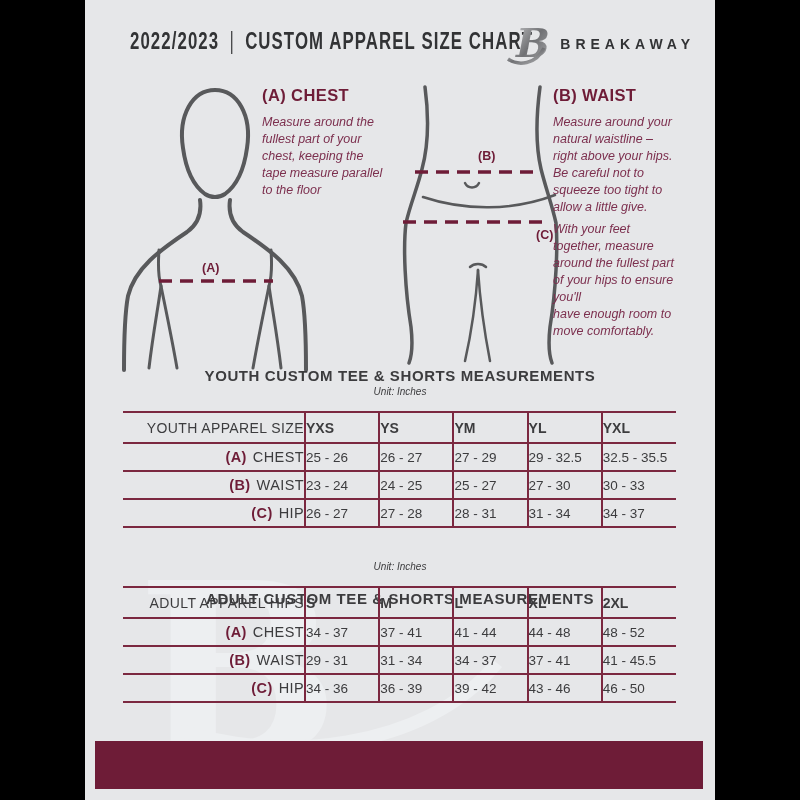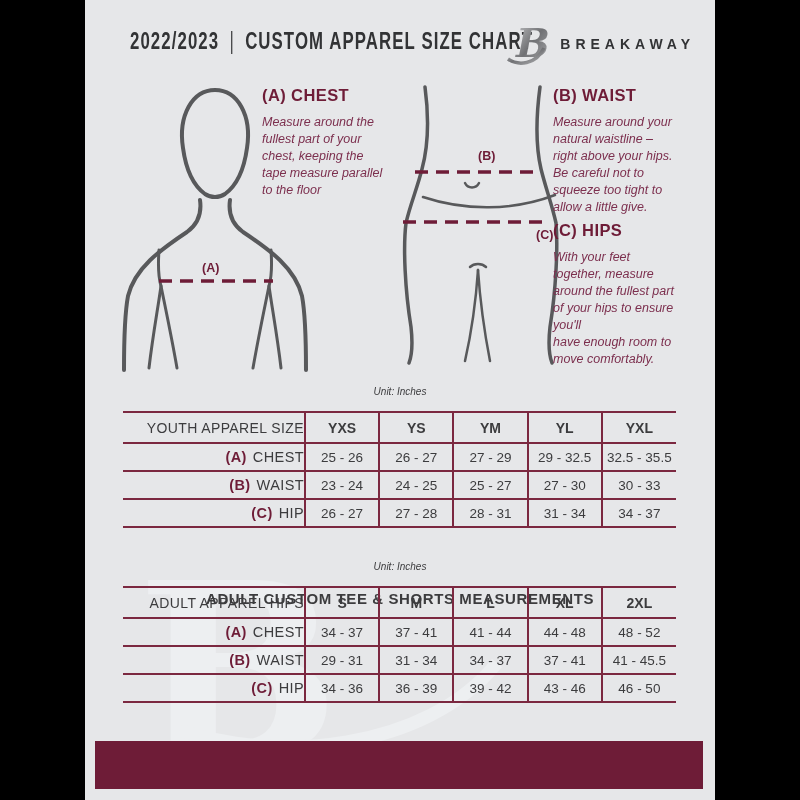--- a/index.html
+++ b/index.html
@@ -46,21 +46,21 @@
     font-size:15px;font-weight:bold;letter-spacing:0.6px;color:var(--table-ink);}
   .tbl-unit{position:absolute;left:0;width:100%;text-align:center;
     font-size:10px;font-style:italic;color:var(--table-ink);}
   .t-youth-title{top:367px;} .t-youth-unit{top:386px;}
   .t-adult-title{top:542px;margin-top:48px;} .t-adult-unit{top:561px;}
   .size-table{position:absolute;left:38px;width:553px;table-layout:fixed;
     border-collapse:collapse;border-top:2.5px solid var(--line);border-bottom:2.5px solid var(--line);
     z-index:1;}
   .t-youth{top:411px;} .t-adult{top:586px;}
   .col-label{width:182px;}
-  .size-table th,.size-table td{border-bottom:2px solid var(--line);text-align:center;
+  .size-table th,.size-table td{border-bottom:2px solid var(--line);text-align:left;
     color:var(--table-ink);font-size:13.5px;background:transparent;}
   .size-table tbody tr:last-child td{border-bottom:none;}
   .size-table th+th,.size-table td+td{border-left:2px solid var(--line);}
   .size-table th{height:31px;font-size:14px;font-weight:bold;}
   .size-table td{height:28px;}
   .size-table .lbl{text-align:right;padding-left:18px;font-weight:normal;letter-spacing:0.4px;font-size:14px;}
   .size-table td.lbl{font-size:14.5px;}
   .key{color:var(--maroon);font-weight:bold;margin-right:6px;}
 
   
@@ -148,30 +148,30 @@
       <div class="guide-block gb-waist">
         <div class="guide-heading">(B) WAIST</div>
         <div class="guide-body">Measure around your
 natural waistline –
 right above your hips.
 Be careful not to
 squeeze too tight to
 allow a little give.</div>
       </div>
       <div class="guide-block gb-hips">
-        <div class="guide-heading">(C) HIPS</div>
         <div class="guide-body">With your feet
 together, measure
 around the fullest part
 of your hips to ensure
 you'll
 have enough room to
 move comfortably.</div>
       </div>
 
+      <div class="tbl-title t-youth-title">YOUTH CUSTOM TEE &amp; SHORTS MEASUREMENTS</div>
       <div class="tbl-unit t-youth-unit">Unit: Inches</div>
       <table class="size-table t-youth">
         <colgroup>
             <col class="col-label">
             <col>
             <col>
             <col>
             <col>
             <col>
           </colgroup>

